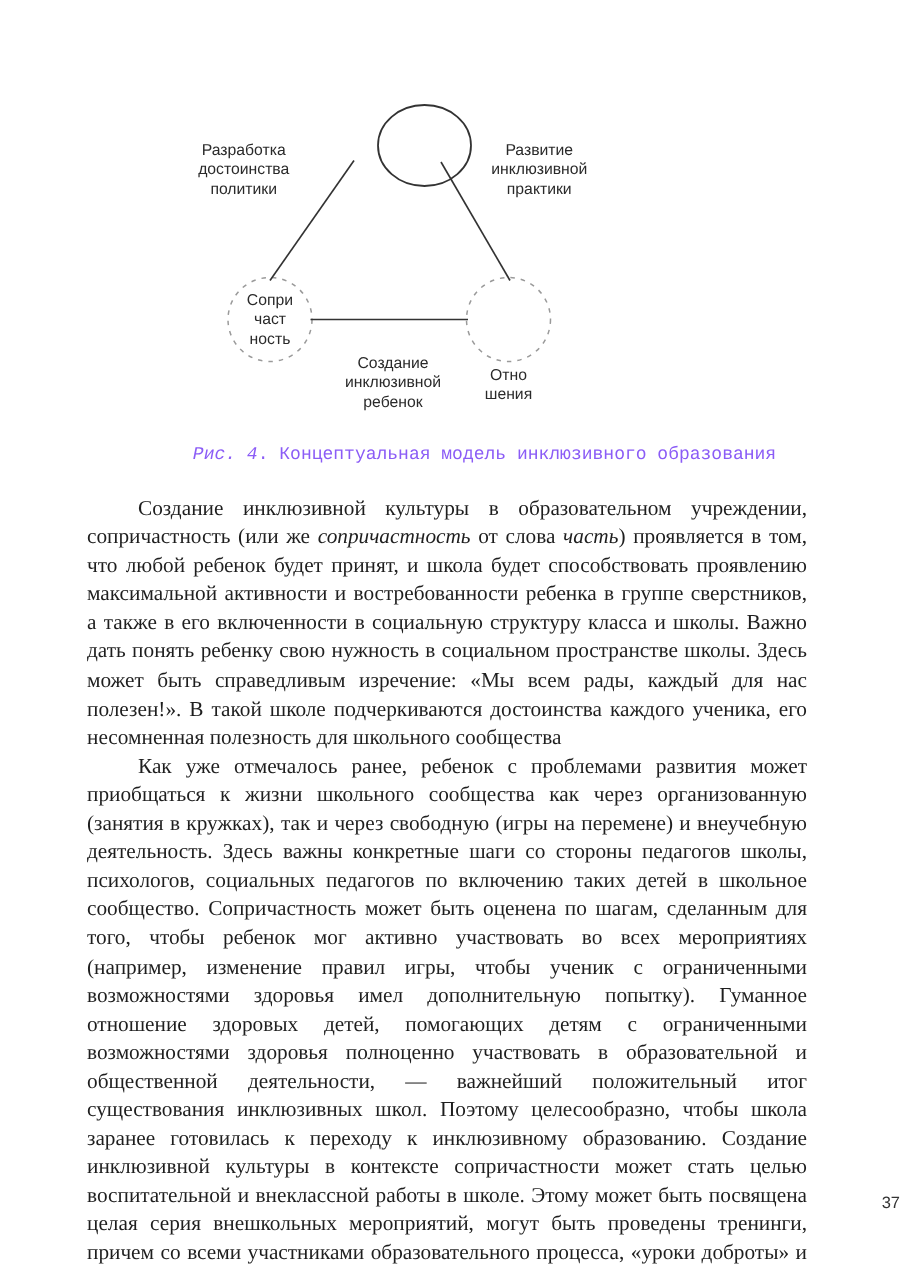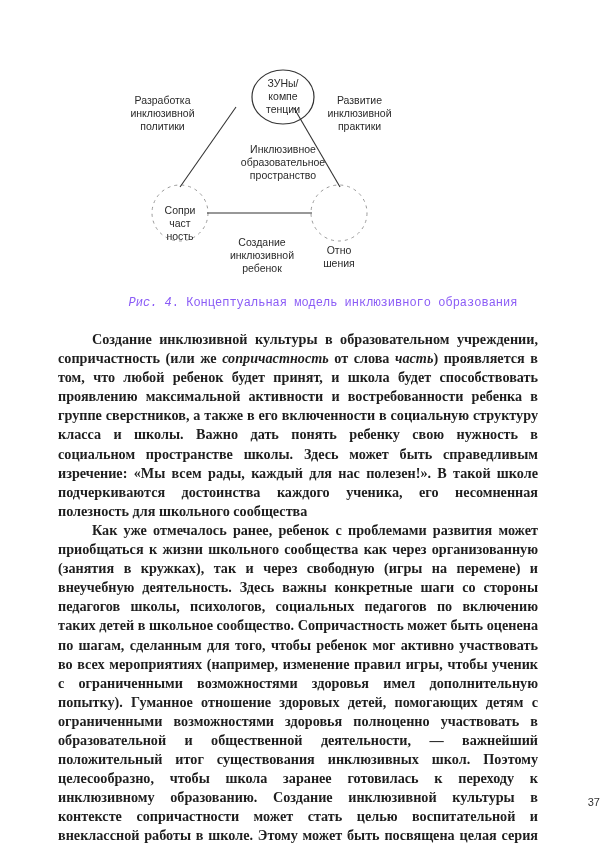--- a/index.html
+++ b/index.html
@@ -13,58 +13,52 @@
   .caption {
     position: absolute; left: 0; width: 600px; top: 296px; text-align: center;
     font-family: Liberation Mono, monospace; font-size: 12px; color: #8b5cf6; padding-left: 23px;
   }
   .caption i { font-style: italic; }
   .body-text {
     position: absolute; left: 58px; width: 480px; top: 330px;
     font-family: "Liberation Serif", serif; font-size: 14.2px; line-height: 19.1px;
     color: #1e1e1e; text-align: justify;
   }
-  .body-text p { margin: 0; text-indent: 34px; font-weight: bold; }
+  .body-text p { margin: 0; text-indent: 34px; }
   .body-text i { font-style: italic; }
   .page-number {
     position: absolute; left: 0; width: 600px; top: 796px; text-align: right;
     font-family: "Liberation Sans", sans-serif; font-size: 11px; color: #333;
   }
 </style>
 </head>
 <body>
 
 <div class="diagram">
   <svg width="600" height="290" viewBox="0 0 600 290">
     <ellipse cx="283" cy="97" rx="31" ry="27" fill="none" stroke="#333" stroke-width="1.2"></ellipse>
     <circle cx="180" cy="213" r="28" fill="none" stroke="#9a9a9a" stroke-width="1" stroke-dasharray="3,4"></circle>
     <circle cx="339" cy="213" r="28" fill="none" stroke="#9a9a9a" stroke-width="1" stroke-dasharray="3,4"></circle>
     <line x1="236" y1="107" x2="180" y2="187" stroke="#333" stroke-width="1.1"></line>
     <line x1="294" y1="108" x2="340" y2="187" stroke="#333" stroke-width="1.1"></line>
     <line x1="207" y1="213" x2="312" y2="213" stroke="#333" stroke-width="1.1"></line>
   </svg>
 
-  <div class="dlabel" style="left:253px; top:77px; width:60px;">ЗУНы/
-компе
-тенции</div>
-  <div class="dlabel" style="left:150px; top:194px; width:60px;margin-top:10px;">Сопри
+  <div class="dlabel" style="left:150px; top:194px; width:60px;">Сопри
 част
 ность</div>
   <div class="dlabel" style="left:309px; top:200px; width:60px;margin-top:44px;">Отно
 шения</div>
 
   <div class="dlabel" style="left:115px; top:94px; width:95px;">Разработка
-инклюзивной
+достоинства
 политики</div>
   <div class="dlabel" style="left:312px; top:94px; width:95px;">Развитие
 инклюзивной
 практики</div>
-  <div class="dlabel" style="left:223px; top:143px; width:120px;">Инклюзивное
-образовательное
-пространство</div>
   <div class="dlabel" style="left:212px; top:236px; width:100px;">Создание
 инклюзивной
 ребенок</div>
 </div>
 
 <div class="caption"><i>Рис. 4</i><span>. Концептуальная модель инклюзивного образования</span></div>
 
 <div class="body-text">
   <p><span>Создание инклюзивной культуры в образовательном учреждении, сопричастность (или же </span><i>сопричастность</i><span> от слова </span><i>часть</i><span>) проявляется в том, что любой ребенок будет принят, и школа будет способствовать проявлению максимальной активности и востребованности ребенка в группе сверстников, а также в его включенности в социальную структуру класса и школы. Важно дать понять ребенку свою нужность в социальном пространстве школы. Здесь может быть справедливым изречение: «Мы всем рады, каждый для нас полезен!». В такой школе подчеркиваются достоинства каждого ученика, его несомненная полезность для школьного сообщества</span></p>
   <p>Как уже отмечалось ранее, ребенок с проблемами развития может приобщаться к жизни школьного сообщества как через организованную (занятия в кружках), так и через свободную (игры на перемене) и внеучебную деятельность. Здесь важны конкретные шаги со стороны педагогов школы, психологов, социальных педагогов по включению таких детей в школьное сообщество. Сопричастность может быть оценена по шагам, сделанным для того, чтобы ребенок мог активно участвовать во всех мероприятиях (например, изменение правил игры, чтобы ученик с ограниченными возможностями здоровья имел дополнительную попытку). Гуманное отношение здоровых детей, помогающих детям с ограниченными возможностями здоровья полноценно участвовать в образовательной и общественной деятельности, — важнейший положительный итог существования инклюзивных школ. Поэтому целесообразно, чтобы школа заранее готовилась к переходу к инклюзивному образованию. Создание инклюзивной культуры в контексте сопричастности может стать целью воспитательной и  внеклассной работы в школе. Этому может быть посвящена целая серия внешкольных мероприятий, могут быть проведены тренинги, причем со всеми участниками образовательного процесса, «уроки доброты» и т.д.</p>

